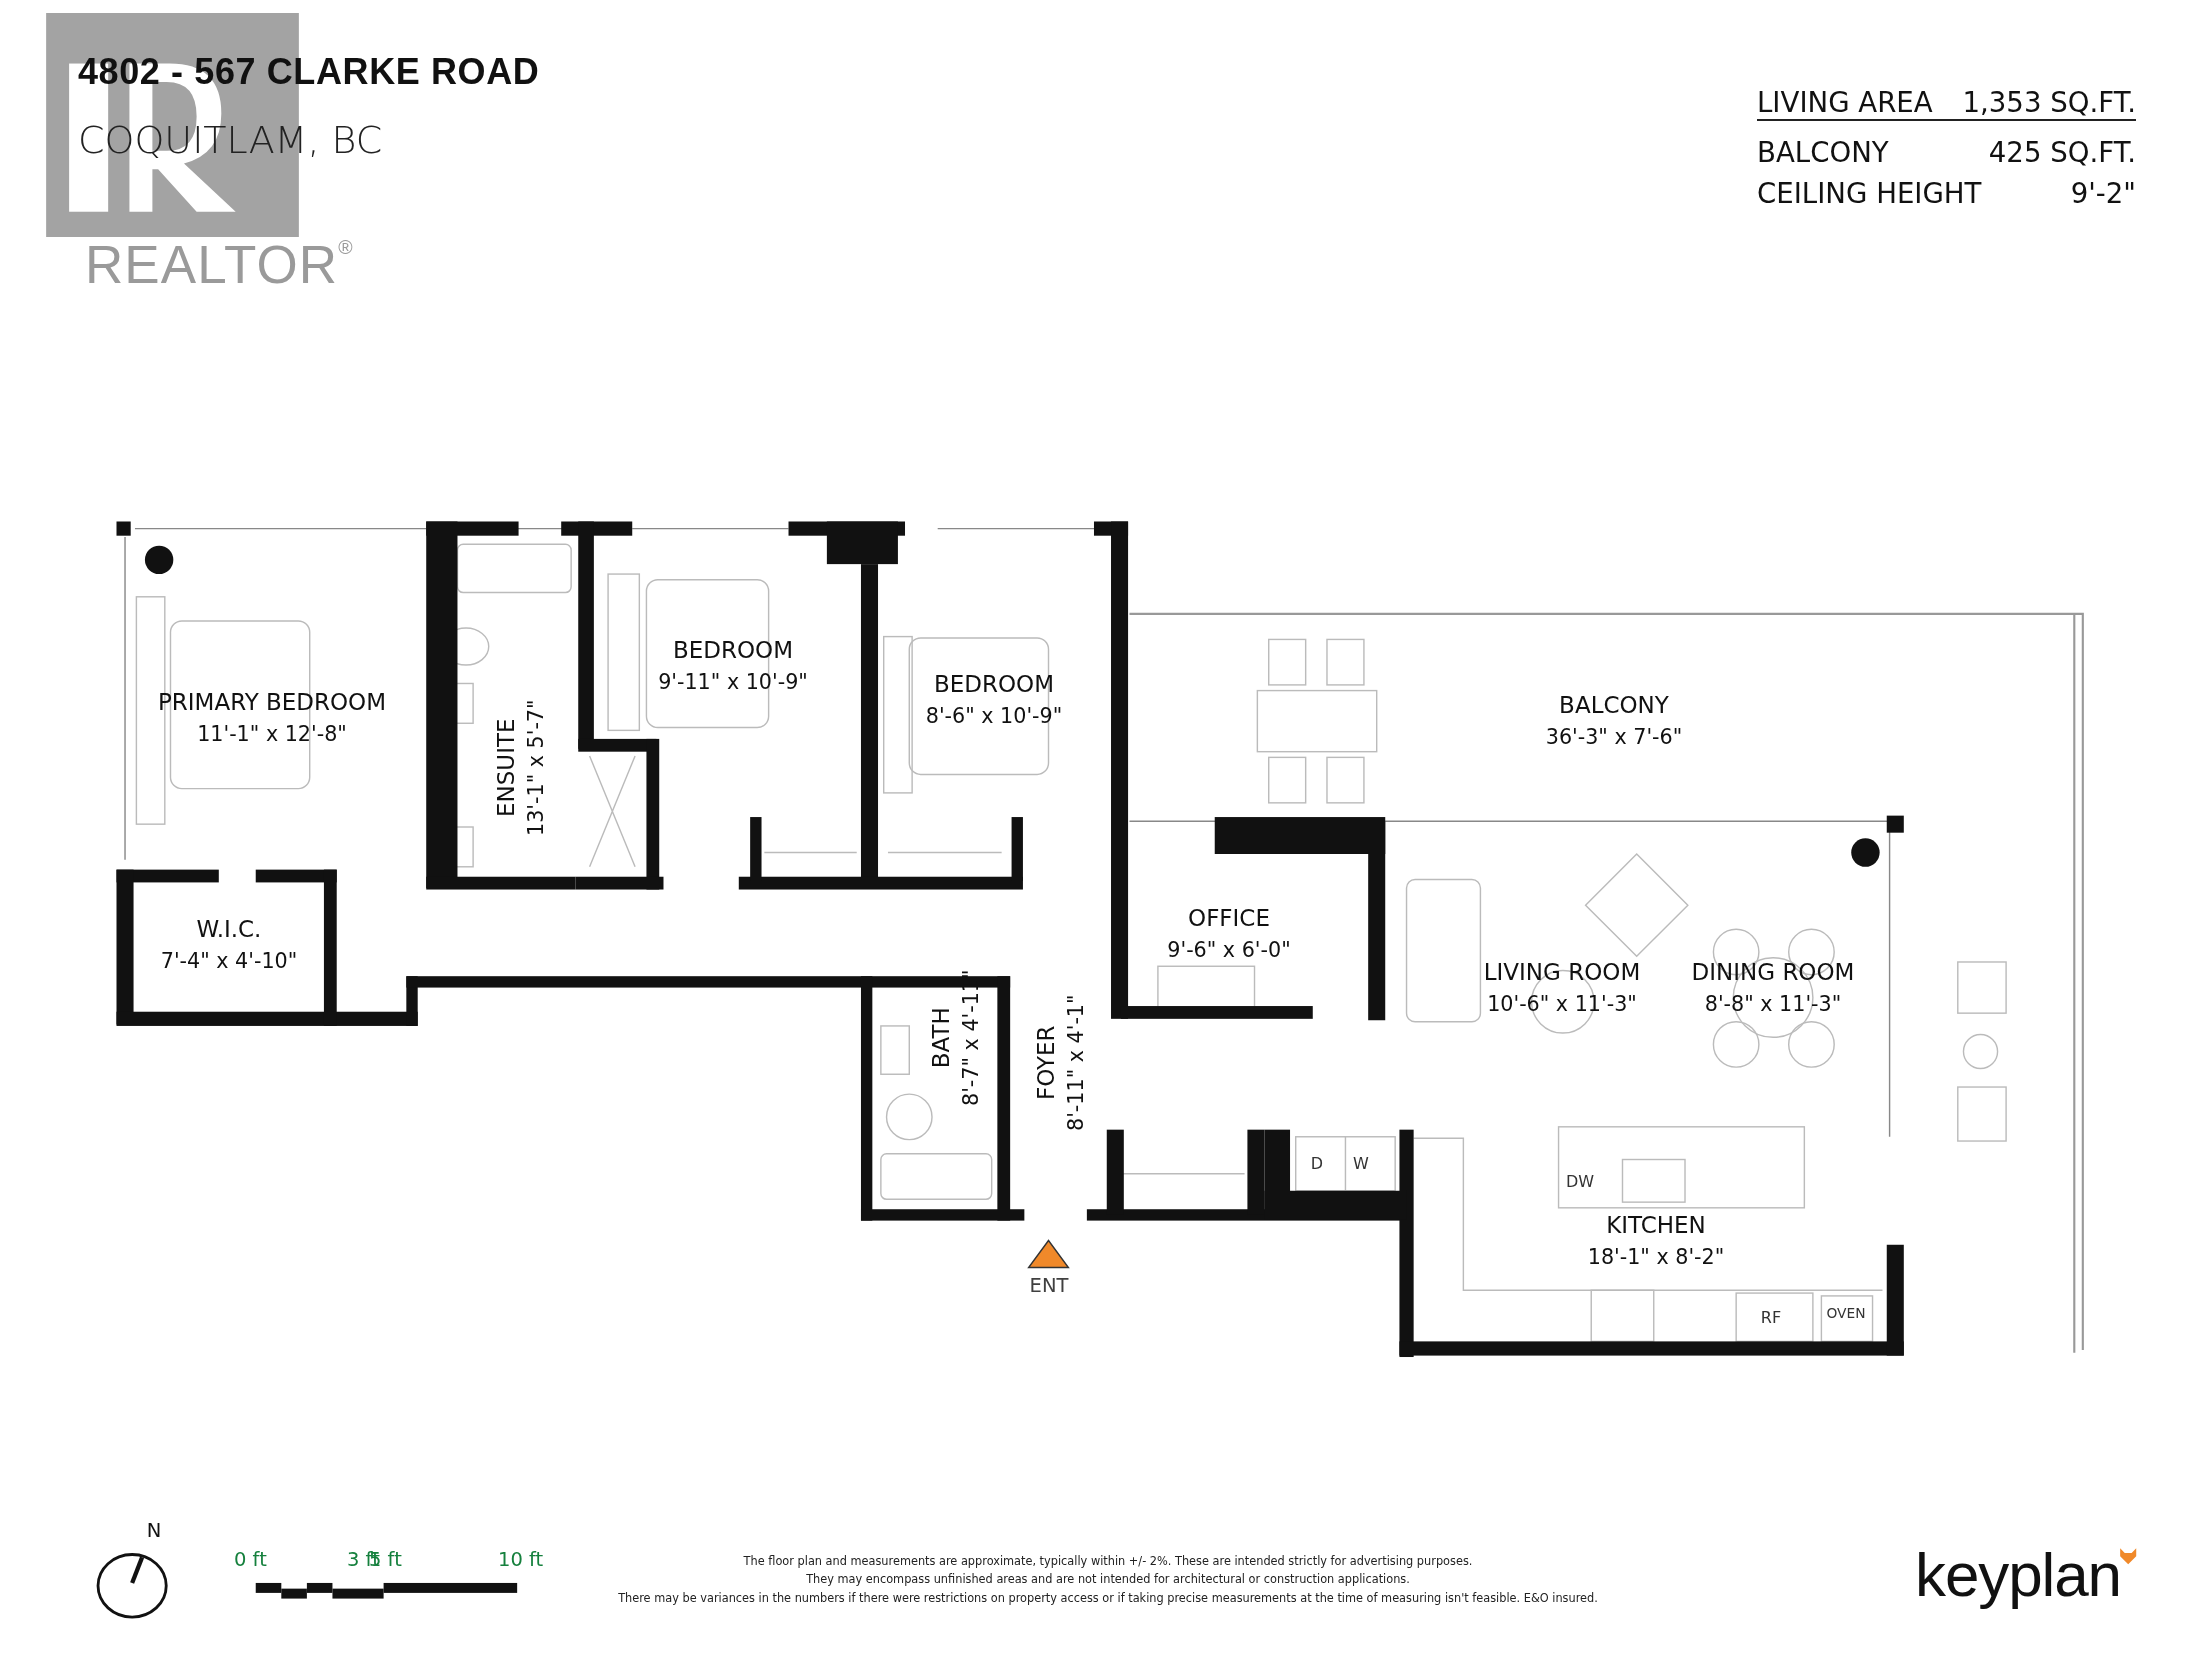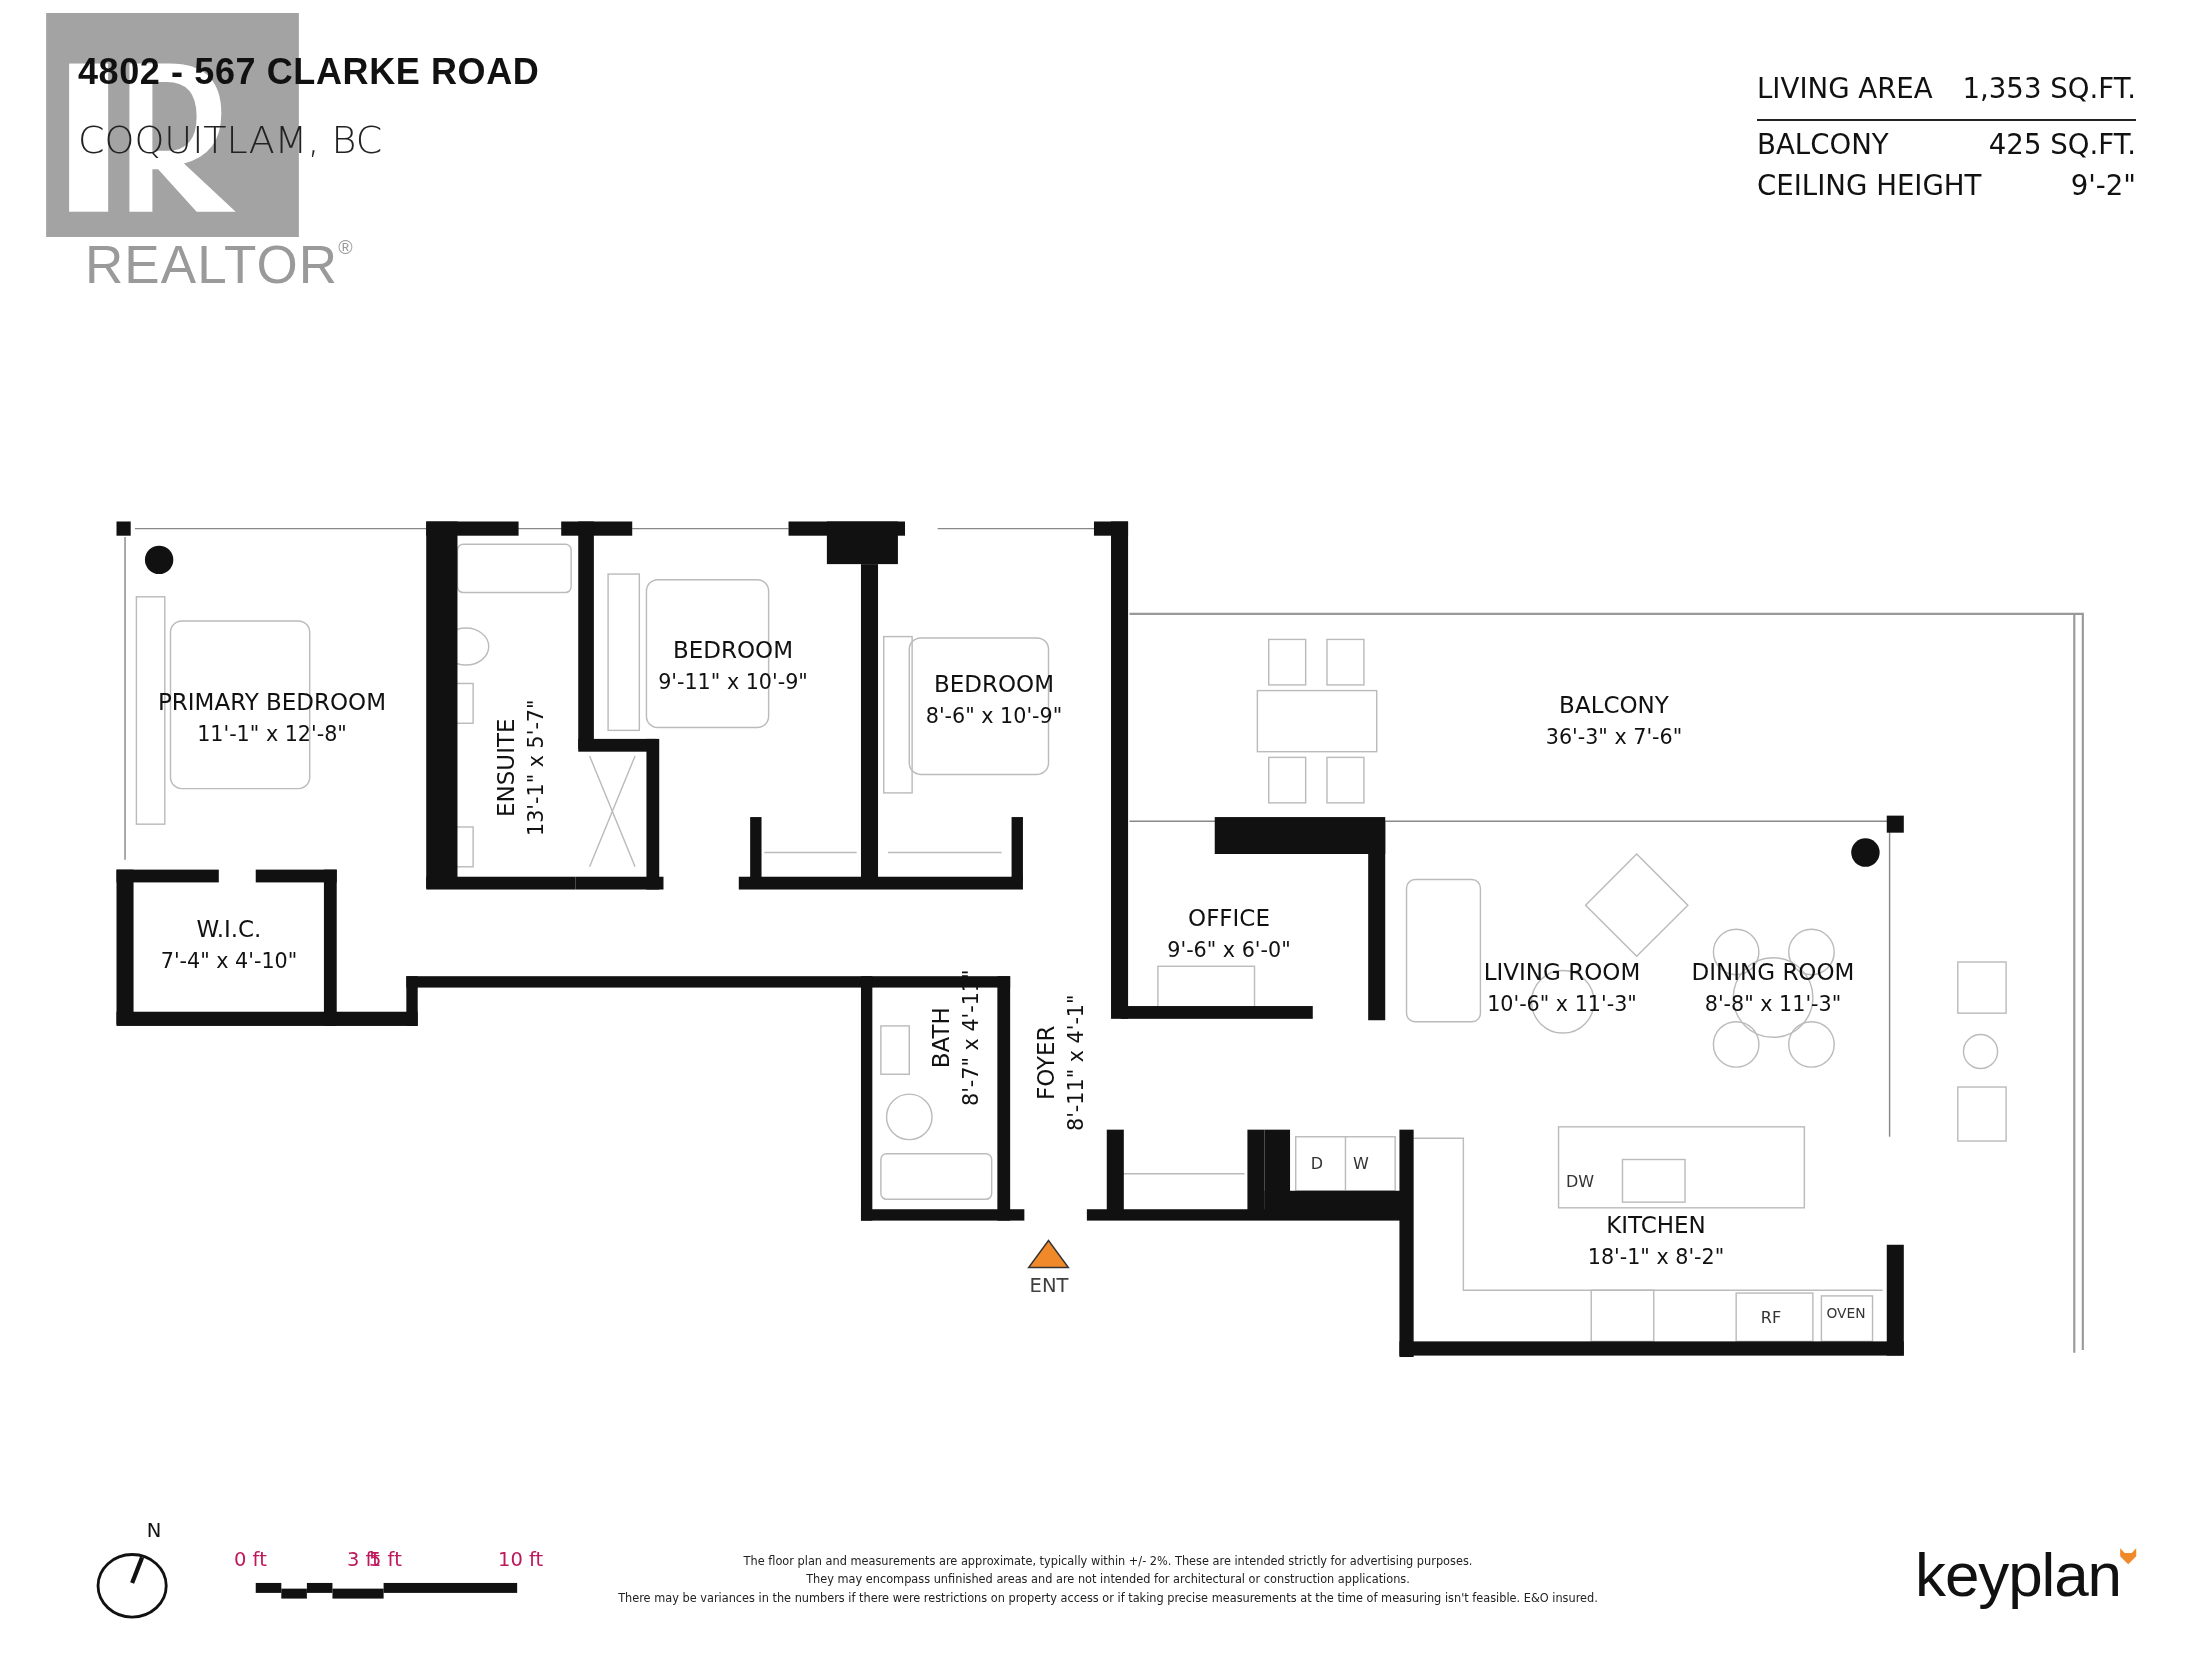--- a/index.html
+++ b/index.html
@@ -4,31 +4,31 @@
 <style>
   html,body{margin:0;padding:0;background:#fff;}
   body{width:2205px;height:1654px;position:relative;overflow:hidden;font-family:"DejaVu Sans","Liberation Sans",sans-serif;color:#111;}
   .abs{position:absolute;}
   #logo{left:46px;top:12.6px;width:253px;height:224px;}
   .realtor-text{left:45px;top:234px;font-size:53px;color:#9a9a9a;letter-spacing:1.1px;font-family:"Liberation Sans",sans-serif;margin-left:40px;}
   .realtor-reg{font-size:19.5px;vertical-align:top;position:relative;top:2.3px;}
   .title{left:78px;top:51px;font-size:36px;font-weight:600;letter-spacing:0.6px;color:#111;font-family:Liberation Sans, sans-serif;}
   .subtitle{left:78px;top:118px;font-size:38px;color:#222;font-family:"DejaVu Sans",sans-serif;font-weight:300;}
   .stats{left:1757px;top:72px;width:379px;font-size:27.6px;font-family:"DejaVu Sans",sans-serif;}
-  .stat-row{display:flex;justify-content:space-between;height:41px;align-items:flex-start;}
+  .stat-row{display:flex;justify-content:space-between;height:41px;align-items:flex-end;}
   .stat-row.first{height:47px;border-bottom:2.9px solid #222;margin-bottom:6.9px;}
   .stat-row .lbl{color:#111;}
   .stat-row .val{color:#111;}
   .stat-row.first .lbl,.stat-row.first .val{font-weight:500;}
   .plan{left:0;top:0;width:2205px;height:1654px;}
   .disclaimer{left:597px;top:1552px;width:1022px;text-align:center;font-size:12.6px;line-height:18.4px;color:#222;font-family:"DejaVu Sans Condensed","DejaVu Sans",sans-serif;}
   .disclaimer div{white-space:nowrap;}
   .keyplan{left:1915px;top:1539px;font-size:62px;font-weight:500;color:#111;font-family:"Liberation Sans",sans-serif;letter-spacing:-1.1px;}
   .fox{left:2119px;top:1546px;width:18.4px;height:19.5px;}
-  .scale-lbl{font-size:19.5px;color:#be185d;font-family:"DejaVu Sans",sans-serif;}
+  .scale-lbl{font-size:19.5px;color:#15803d;font-family:"DejaVu Sans",sans-serif;}
 </style>
 </head>
 <body>
 
 <svg id="logo" class="abs" viewBox="0 0 440 390">
   <rect x="0" y="0" width="440" height="390" fill="#a3a3a3"></rect>
   <rect x="40" y="88" width="68" height="258" fill="#fff"></rect>
   <path d="M145 88 H215 Q305 88 305 175 Q305 245 240 262 L330 346 H262 L195 272 H185 V346 H145 Z M185 120 V240 H210 Q262 240 262 180 Q262 120 210 120 Z" fill="#fff"></path>
 </svg>
 <div class="abs realtor-text"><span>REALTOR</span><span class="realtor-reg">®</span></div>

